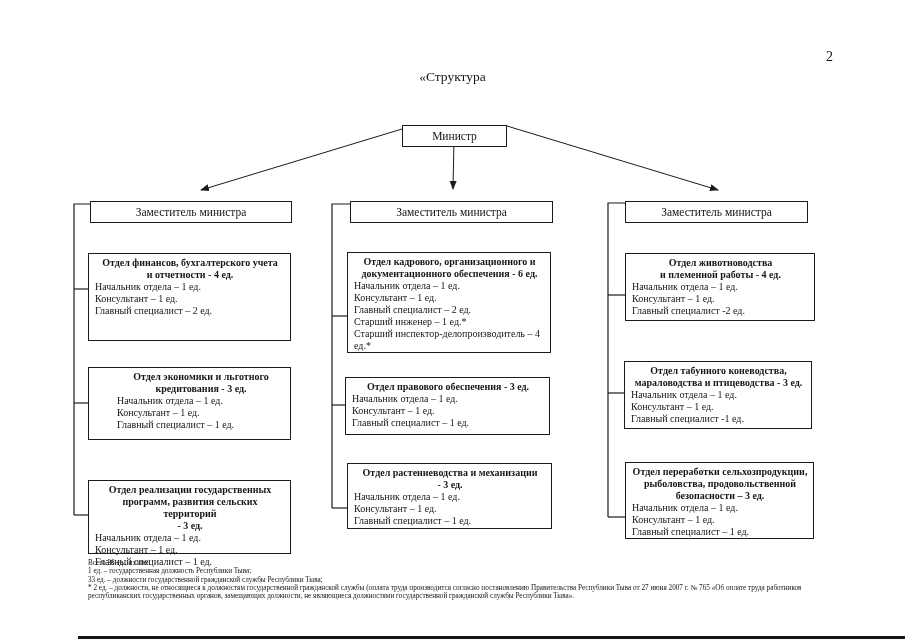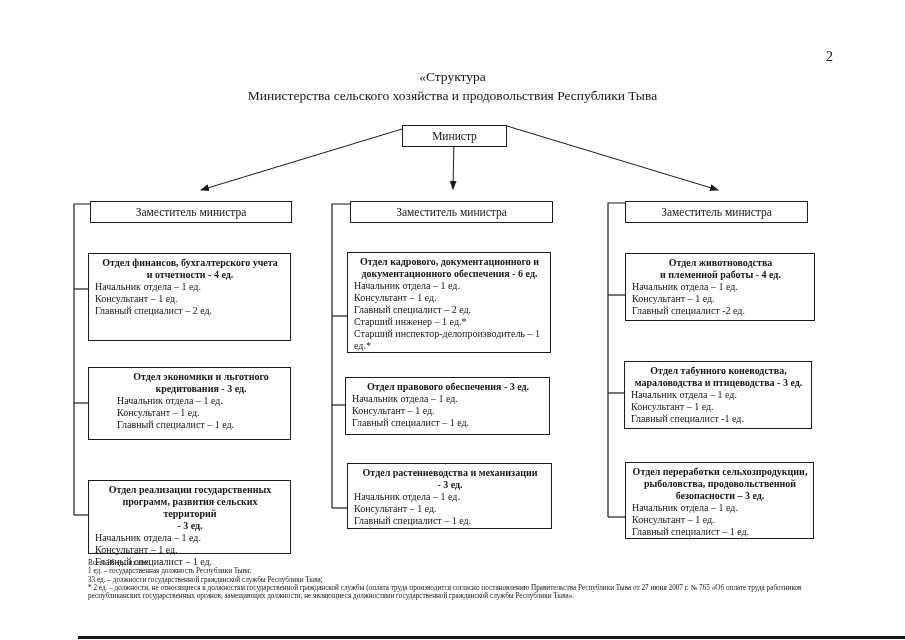--- a/index.html
+++ b/index.html
@@ -48,21 +48,20 @@
     <path d="M625,203 L608,203 L608,517" fill="none" stroke="#1c1c1c" stroke-width="1.2"></path>
     <line x1="608" y1="295" x2="625" y2="295" stroke="#1c1c1c" stroke-width="1.2"></line>
     <line x1="608" y1="393" x2="625" y2="393" stroke="#1c1c1c" stroke-width="1.2"></line>
     <line x1="608" y1="517" x2="625" y2="517" stroke="#1c1c1c" stroke-width="1.2"></line>
   </svg>
 
   <div class="page-number">2</div>
 
   <div class="doc-title">
     <div>«Структура</div>
-    <div>Министерства сельского хозяйства и продовольствия Республики Тыва</div>
   </div>
 
   <div class="box hdr" style="left:402px;top:117px;width:105px;height:22px;">
     <span>Министр</span>
   </div>
 
   <div class="box hdr" style="left:90px;top:193px;width:202px;height:22px;">
     <span>Заместитель министра</span>
   </div>
   <div class="box hdr" style="left:350px;top:193px;width:203px;height:22px;">
@@ -91,27 +90,27 @@
   <div class="box dept" style="left:88px;top:480px;width:203px;height:74px;">
     <div class="ttl">Отдел реализации государственных</div>
     <div class="ttl">программ, развития сельских территорий</div>
     <div class="ttl">- 3 ед.</div>
     <div class="stf">Начальник отдела – 1 ед.</div>
     <div class="stf">Консультант – 1 ед.</div>
     <div class="stf">Главный специалист – 1 ед.</div>
   </div>
 
   <div class="box dept" style="left:347px;top:252px;width:204px;height:101px;">
-    <div class="ttl">Отдел кадрового, документационного и</div>
+    <div class="ttl">Отдел кадрового, организационного и</div>
     <div class="ttl">документационного обеспечения - 6 ед.</div>
     <div class="stf">Начальник отдела – 1 ед.</div>
     <div class="stf">Консультант  – 1 ед.</div>
     <div class="stf">Главный специалист – 2 ед.</div>
     <div class="stf">Старший инженер – 1 ед.*</div>
-    <div class="stf">Старший инспектор-делопроизводитель – 1 ед.*</div>
+    <div class="stf">Старший инспектор-делопроизводитель – 4 ед.*</div>
   </div>
 
   <div class="box dept" style="left:345px;top:377px;width:205px;height:58px;">
     <div class="ttl">Отдел правового обеспечения - 3 ед.</div>
     <div class="stf">Начальник отдела – 1 ед.</div>
     <div class="stf">Консультант – 1 ед.</div>
     <div class="stf">Главный специалист – 1 ед.</div>
   </div>
 
   <div class="box dept" style="left:347px;top:463px;width:205px;height:66px;">

